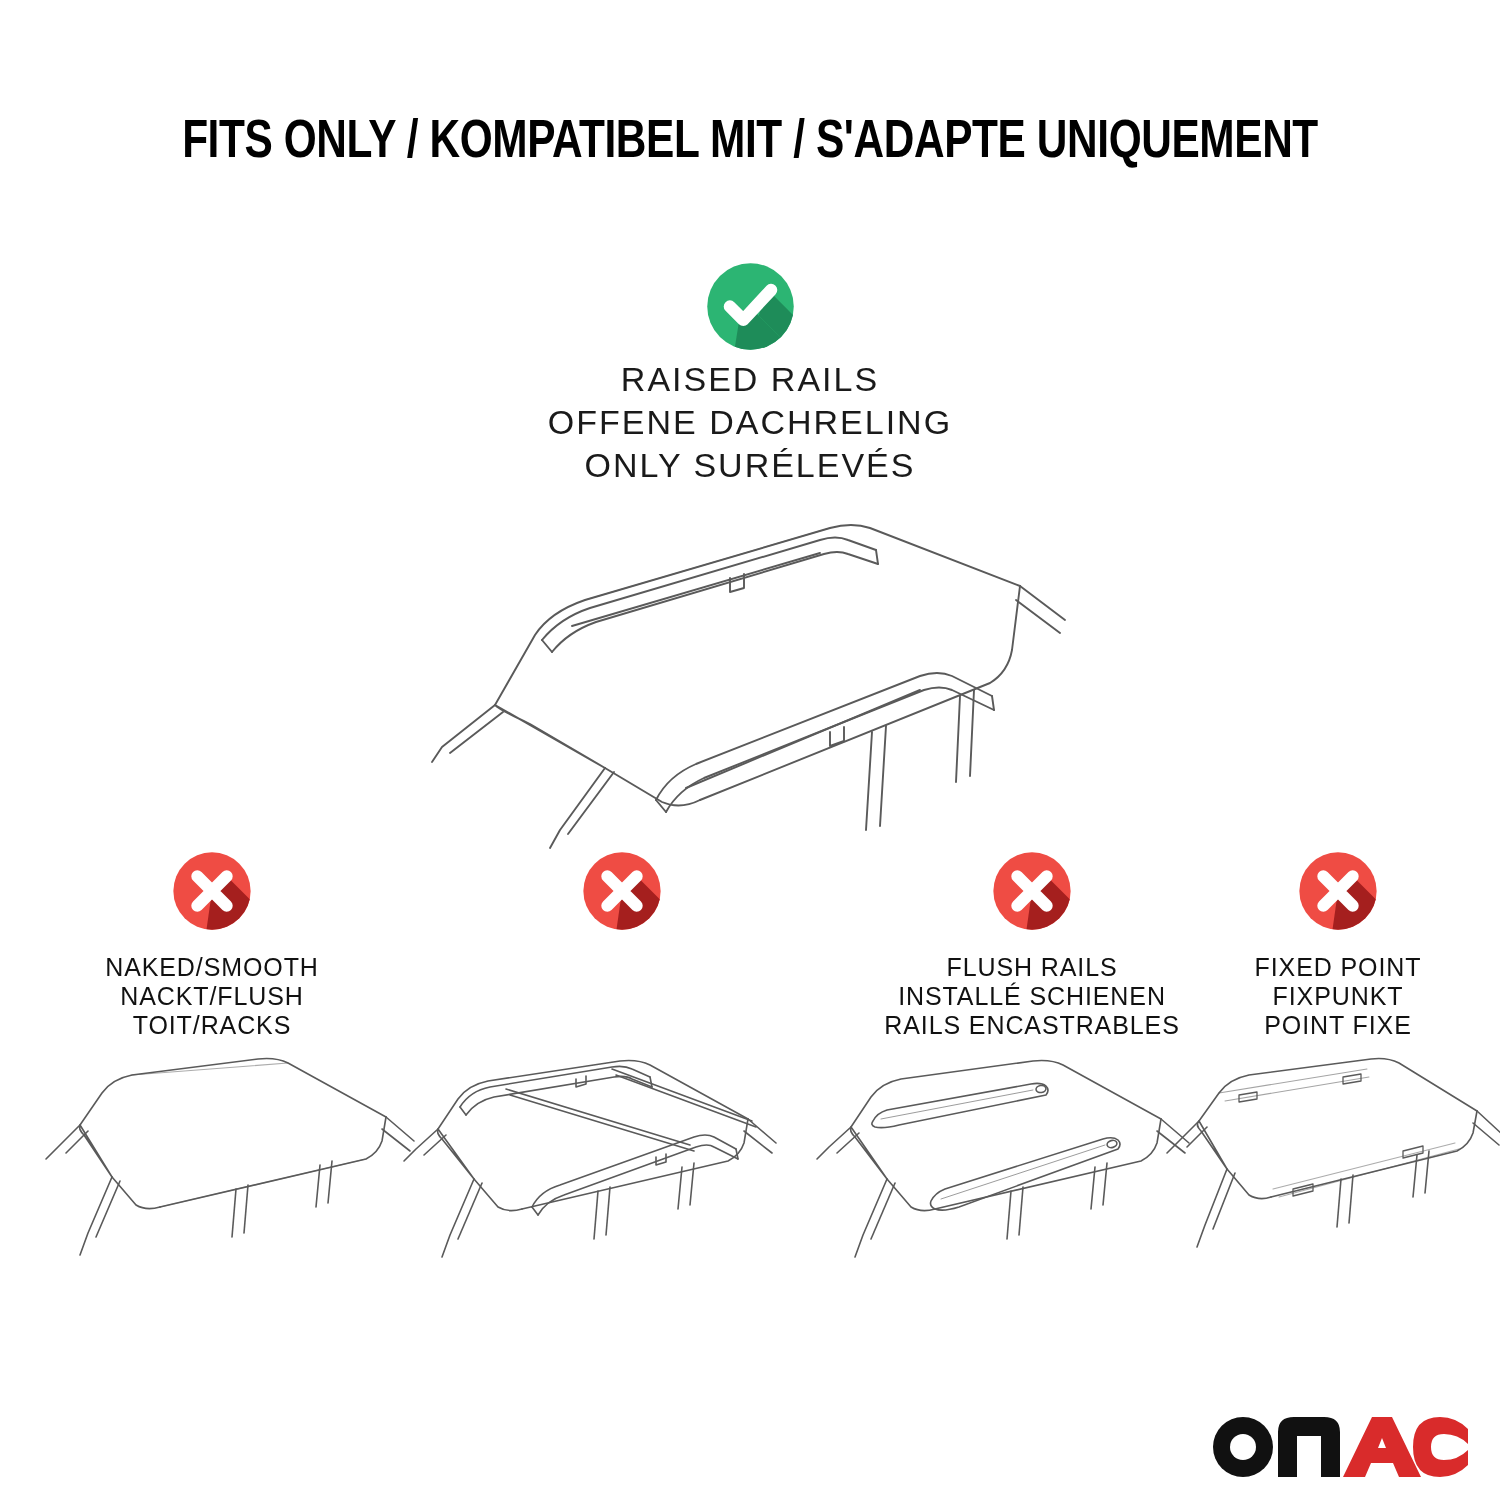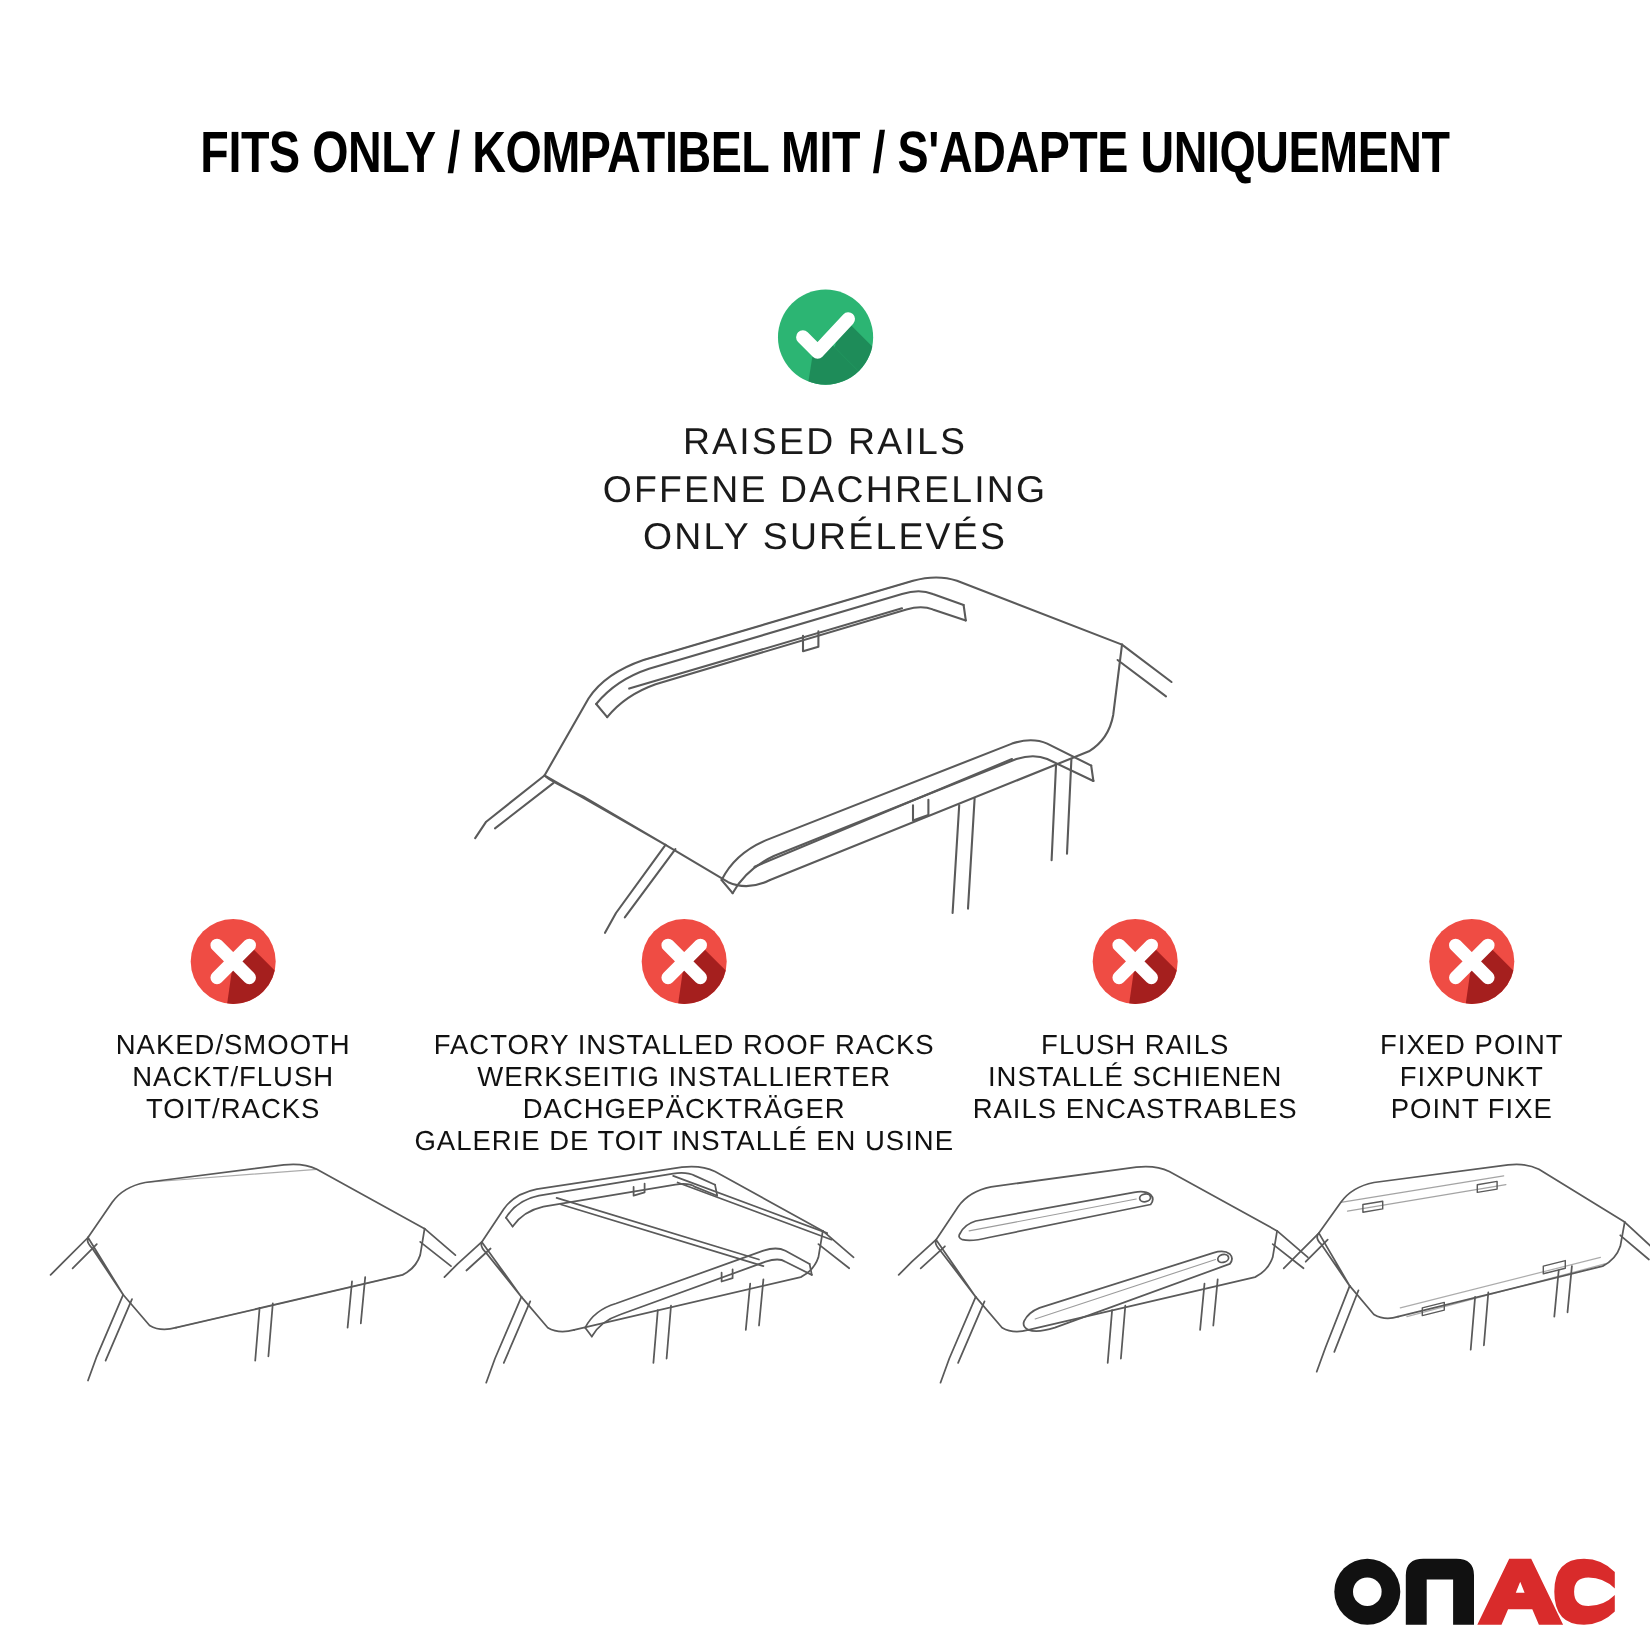--- a/index.html
+++ b/index.html
@@ -35,39 +35,38 @@
     flex-direction:column;
     align-items:center;
   }
   .badge{
     width:103px;height:103px;
     position:relative;
   }
   .badge svg{display:block;width:100%;height:100%;}
 
   .hero-caption{
-    margin-top:23px;
     text-align:center;
     font-size:34px;
     line-height:43px;
     letter-spacing:2.0px;
     color:#1a1a1a;
     font-weight:400;
   }
   .hero-art{
     position:absolute;
     left:400px;top:500px;
     width:700px;height:350px;
   }
   .hero-art svg{display:block;width:100%;height:100%;}
 
   
   .row{
     position:absolute;
-    left:0;top:828px;
+    left:0;top:845px;
     width:1272px;
     height:240px;
   }
   .col{
     position:absolute;
     top:0;
     display:flex;
     flex-direction:column;
     align-items:center;
   }
@@ -214,26 +213,20 @@
               <clipPath id="xc1">
                 <circle cx="50" cy="50" r="42"></circle>
               </clipPath>
             </defs>
           <circle cx="50" cy="50" r="42" fill="#EF4C44"></circle>
           <g clip-path="url(#xc1)">
             <polygon points="50,50 66,34 96,64 96,120 40,120" fill="#9E1B1B" opacity="0.92"></polygon>
           </g>
           <path d="M34,34 L66,66 M66,34 L34,66" stroke="#FFFFFF" stroke-width="13" stroke-linecap="round" fill="none"></path>
         </svg>
-      </div>
-      <div class="col-label">
-        <div>FACTORY INSTALLED ROOF RACKS</div>
-        <div>WERKSEITIG INSTALLIERTER</div>
-        <div>DACHGEPÄCKTRÄGER</div>
-        <div>GALERIE DE TOIT INSTALLÉ EN USINE</div>
       </div>
     </div>
 
     <div class="col c2">
       <div class="badge">
         <svg viewBox="0 0 100 100" xmlns="http://www.w3.org/2000/svg">
           <defs>
               <clipPath id="xc2">
                 <circle cx="50" cy="50" r="42"></circle>
               </clipPath>

